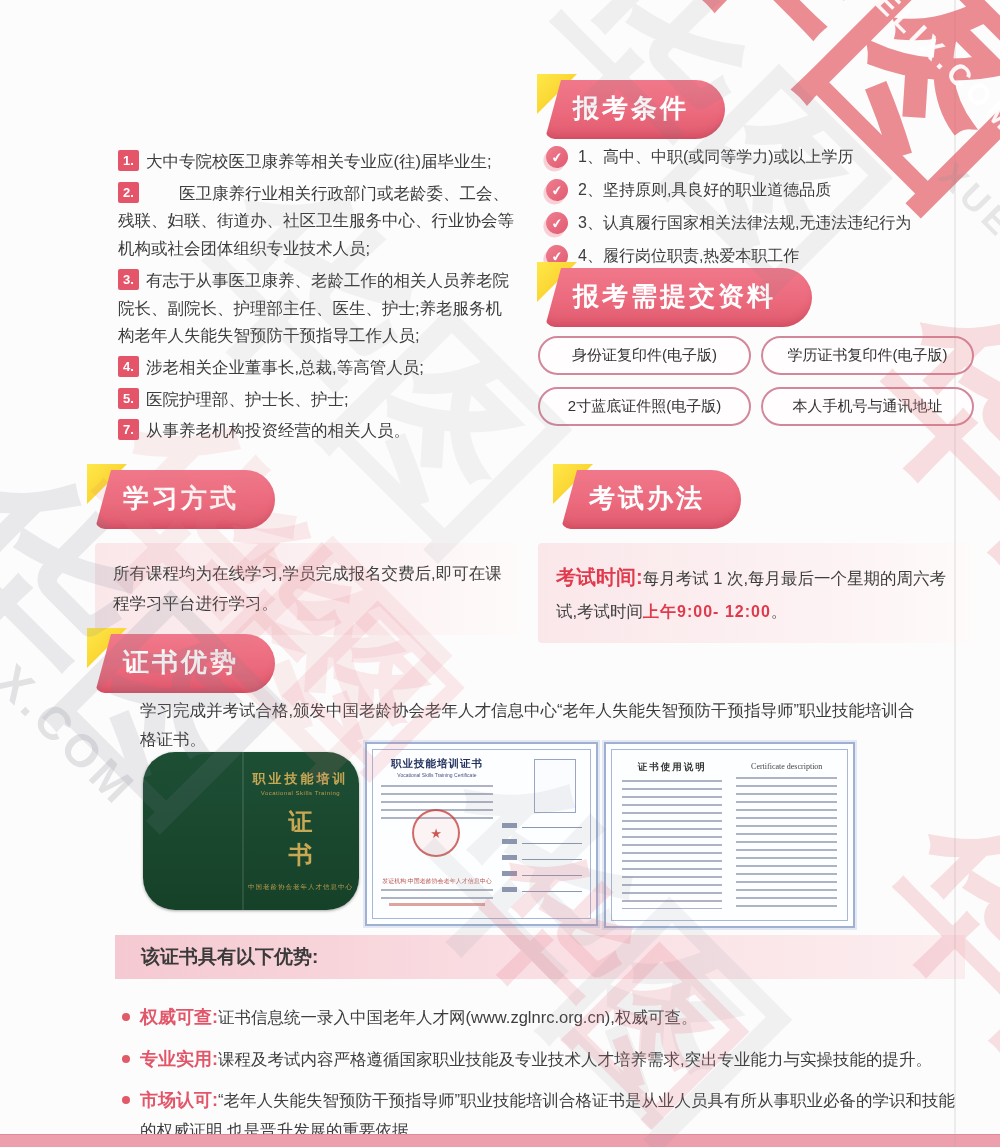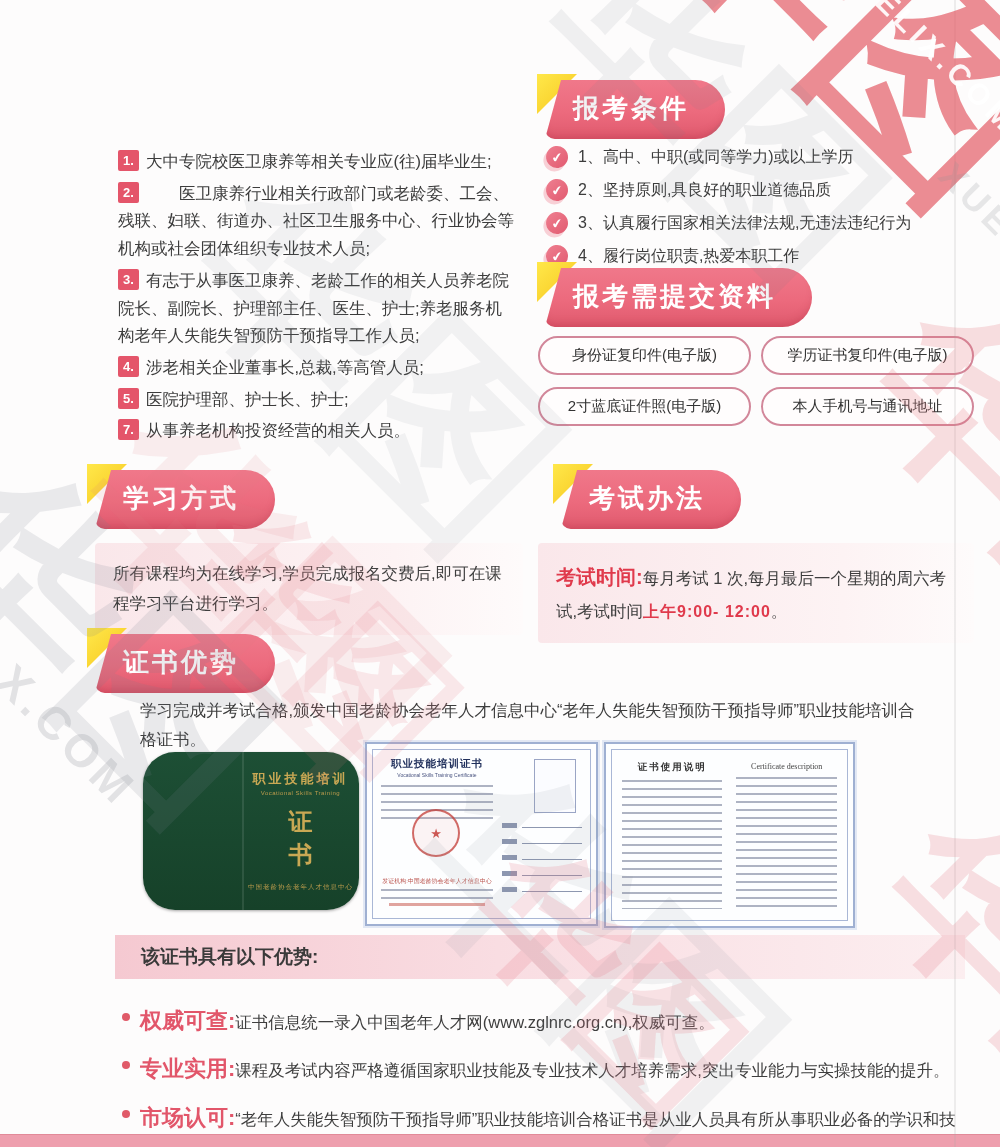--- a/index.html
+++ b/index.html
@@ -86,21 +86,21 @@
   .c2-hd-en{font-family:"Liberation Serif","DejaVu Serif",serif;font-size:8px;color:#444;text-align:center;margin:5px 0 6px;}
   .c2-body{flex:1;margin:0 2px 4px;}
 
   
   .banner{position:absolute;left:115px;top:935px;width:850px;height:44px;line-height:44px;
     padding-left:26px;box-sizing:border-box;font-size:19px;font-weight:bold;color:#3a3a3a;
     background:linear-gradient(90deg,#f5c9d1 0%,#f9dde2 45%,#fceef0 100%);}
   .adv-list{position:absolute;left:122px;top:1002px;width:848px;}
   .adv{position:relative;padding-left:18px;margin-bottom:11px;font-size:16.5px;line-height:1.7;color:#3e3e3e;}
   .adv::before{content:"";position:absolute;left:0;top:11px;width:8px;height:8px;border-radius:50%;background:#e05a68;}
-  .adv-term{color:#e2566a;font-weight:bold;font-size:22px;}
+  .adv-term{color:#e2566a;font-weight:bold;font-size:18px;}
 
   .bottom-bar{position:absolute;left:0;top:1134px;width:1000px;height:13px;
     background:#ee9fae;border-top:1px solid #e28a99;z-index:2;}
   .page-edge{position:absolute;left:954px;top:0;width:2px;height:100%;background:rgba(165,165,165,.18);z-index:2;}
 </style>
 </head>
 <body>
 
 <div class="page">
 

